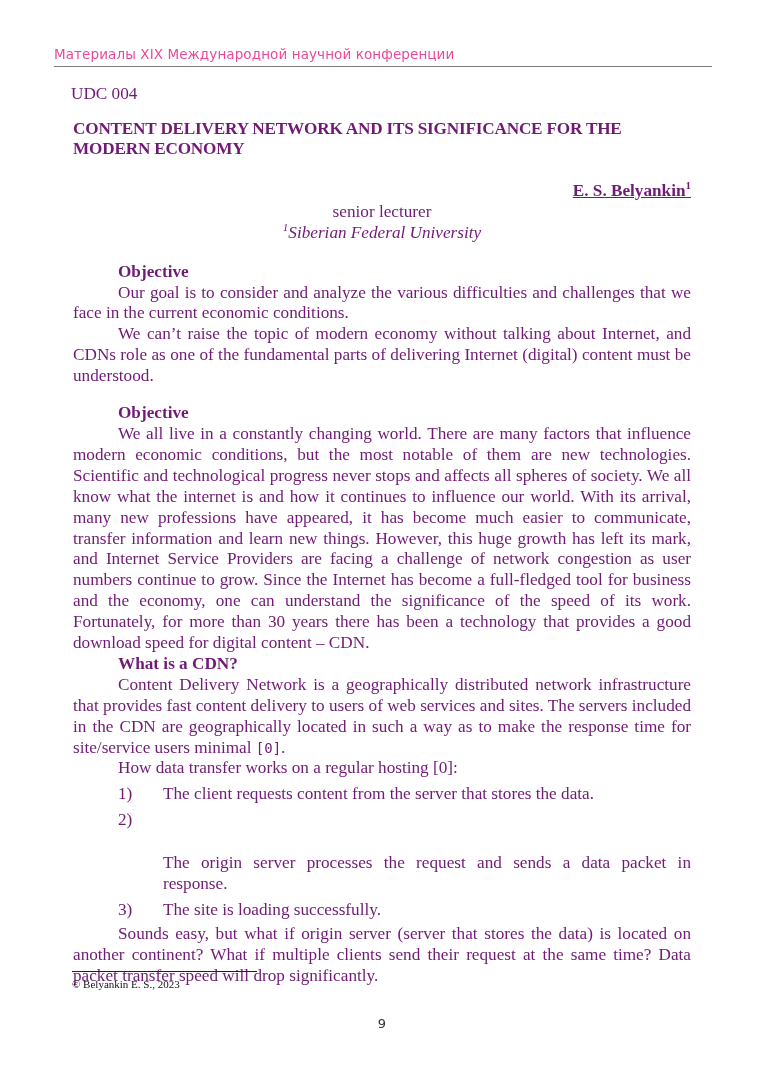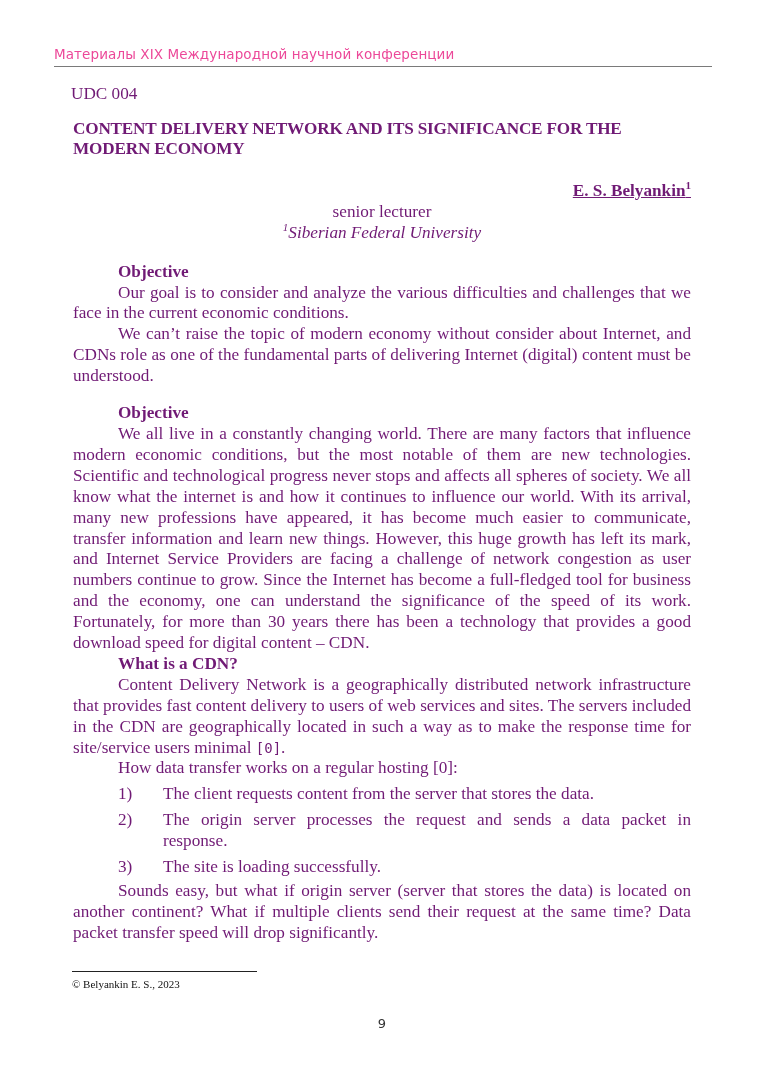--- a/index.html
+++ b/index.html
@@ -61,40 +61,40 @@
     <div>MODERN ECONOMY</div>
   </div>
 
   <div class="author"><span>E. S. Belyankin</span><sup>1</sup></div>
   <div class="center">senior lecturer</div>
   <div class="affil"><sup>1</sup><span>Siberian Federal University</span></div>
 
   <div class="gap-lg" style="margin-top:18px;">
     <div class="section-heading">Objective</div>
     <p>Our goal is to consider and analyze the various difficulties and challenges that we face in the current economic conditions.</p>
-    <p>We can’t raise the topic of modern economy without consider about Internet, and CDNs role as one of the fundamental parts of delivering Internet (digital) content must be understood.</p>
+    <p>We can’t raise the topic of modern economy without talking about Internet, and CDNs role as one of the fundamental parts of delivering Internet (digital) content must be understood.</p>
   </div>
 
   <div class="gap-lg">
     <div class="section-heading">Objective</div>
     <p>We all live in a constantly changing world. There are many factors that influence modern economic conditions, but the most notable of them are new technologies. Scientific and technological progress never stops and affects all spheres of society. We all know what the internet is and how it continues to influence our world. With its arrival, many new professions have appeared, it has become much easier to communicate, transfer information and learn new things. However, this huge growth has left its mark, and Internet Service Providers are facing a challenge of network congestion as user numbers continue to grow. Since the Internet has become a full-fledged tool for business and the economy, one can understand the significance of the speed of its work. Fortunately, for more than 30 years there has been a technology that provides a good download speed for digital content – CDN.</p>
   </div>
 
   <div>
     <div class="section-heading">What is a CDN?</div>
     <p><span>Content Delivery Network is a geographically distributed network infrastructure that provides fast content delivery to users of web services and sites. The servers included in the CDN are geographically located in such a way as to make the response time for site/service users minimal </span><span class="ref">[0]</span><span>.</span></p>
     <p>How data transfer works on a regular hosting [0]:</p>
 
     <div class="list-item">
       <span class="list-num">1)</span>
       <span class="list-text">The client requests content from the server that stores the data.</span>
     </div>
     <div class="list-item">
       <span class="list-num">2)</span>
-      <span class="list-text" style="word-spacing:6px;">The origin server processes the request and sends a data packet in response.</span>
+      <span class="list-text" style="word-spacing:6px;margin-top:43px;">The origin server processes the request and sends a data packet in response.</span>
     </div>
     <div class="list-item">
       <span class="list-num">3)</span>
       <span class="list-text">The site is loading successfully.</span>
     </div>
 
     <p style="margin-top:3px;">Sounds easy, but what if origin server (server that stores the data) is located on another continent? What if multiple clients send their request at the same time? Data packet transfer speed will drop significantly.</p>
   </div>
 </div>
 

